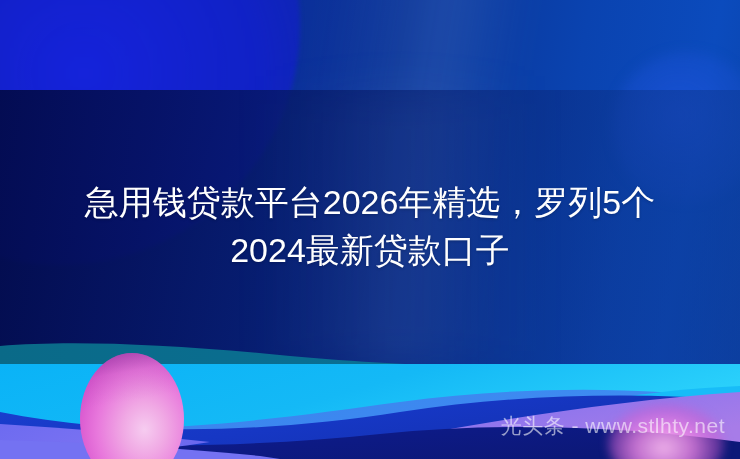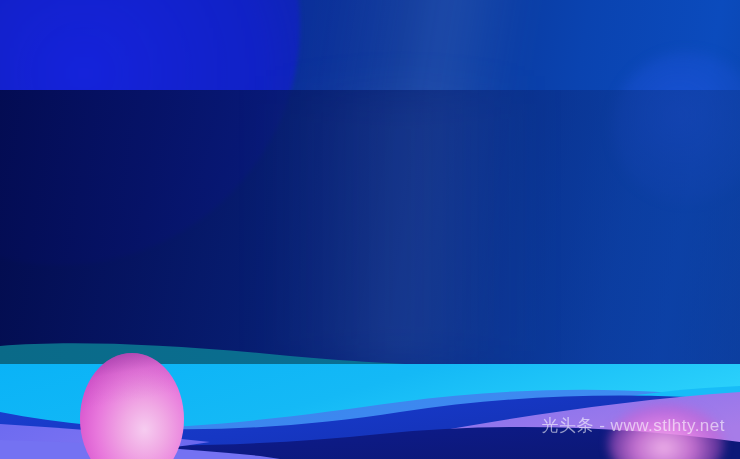--- a/index.html
+++ b/index.html
@@ -187,21 +187,21 @@
   
   .watermark {
     position: absolute;
     left: 0;
     top: 410px;
     width: 740px;
     text-align: right;
     padding-right: 15px;
     box-sizing: border-box;
     color: rgba(255,255,255,0.58);
-    font-size: 17px;
+    font-size: 21px;
     line-height: 32px;
     letter-spacing: 0.5px;
     white-space: nowrap;
   }
 </style>
 </head>
 <body>
 
 <div id="stage">
 
@@ -268,16 +268,20 @@
 
       <path d="M0,124 C70,128 140,134 210,142 C150,152 70,156 0,159 Z" fill="url(#gPeri)"></path>
       <path d="M0,140 C90,142 180,148 260,156 L280,159 L0,159 Z" fill="#7472f2"></path>
     </svg>
   </div>
 
   <div class="ellipse-pink"></div>
   <div class="ellipse-pink-shade"></div>
   <div class="glow-pink-br"></div>
 
+  <div class="title">
+    <span class="ln">急用钱贷款平台2026年精选，罗列5个</span>
+    <span class="ln">2024最新贷款口子</span>
+  </div>
 
   <div class="watermark">光头条 - www.stlhty.net</div>
 
 </div>
 
 </body></html>

